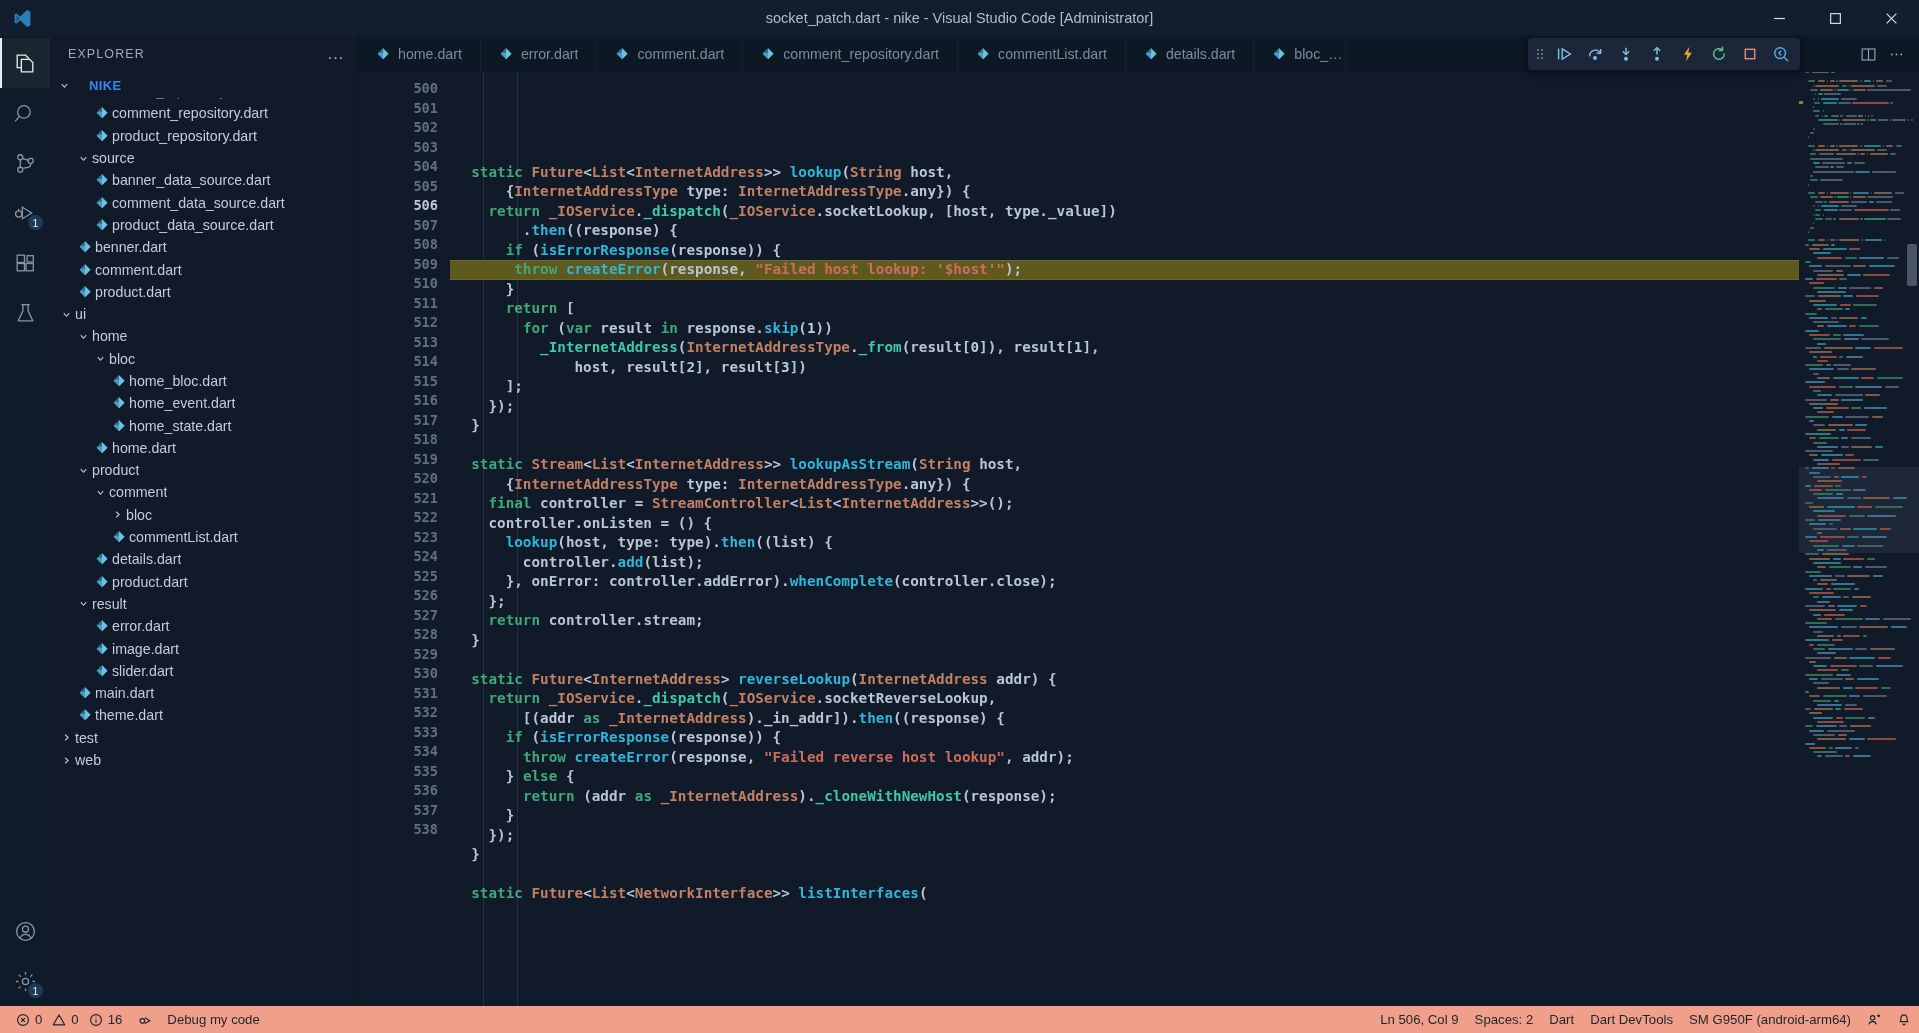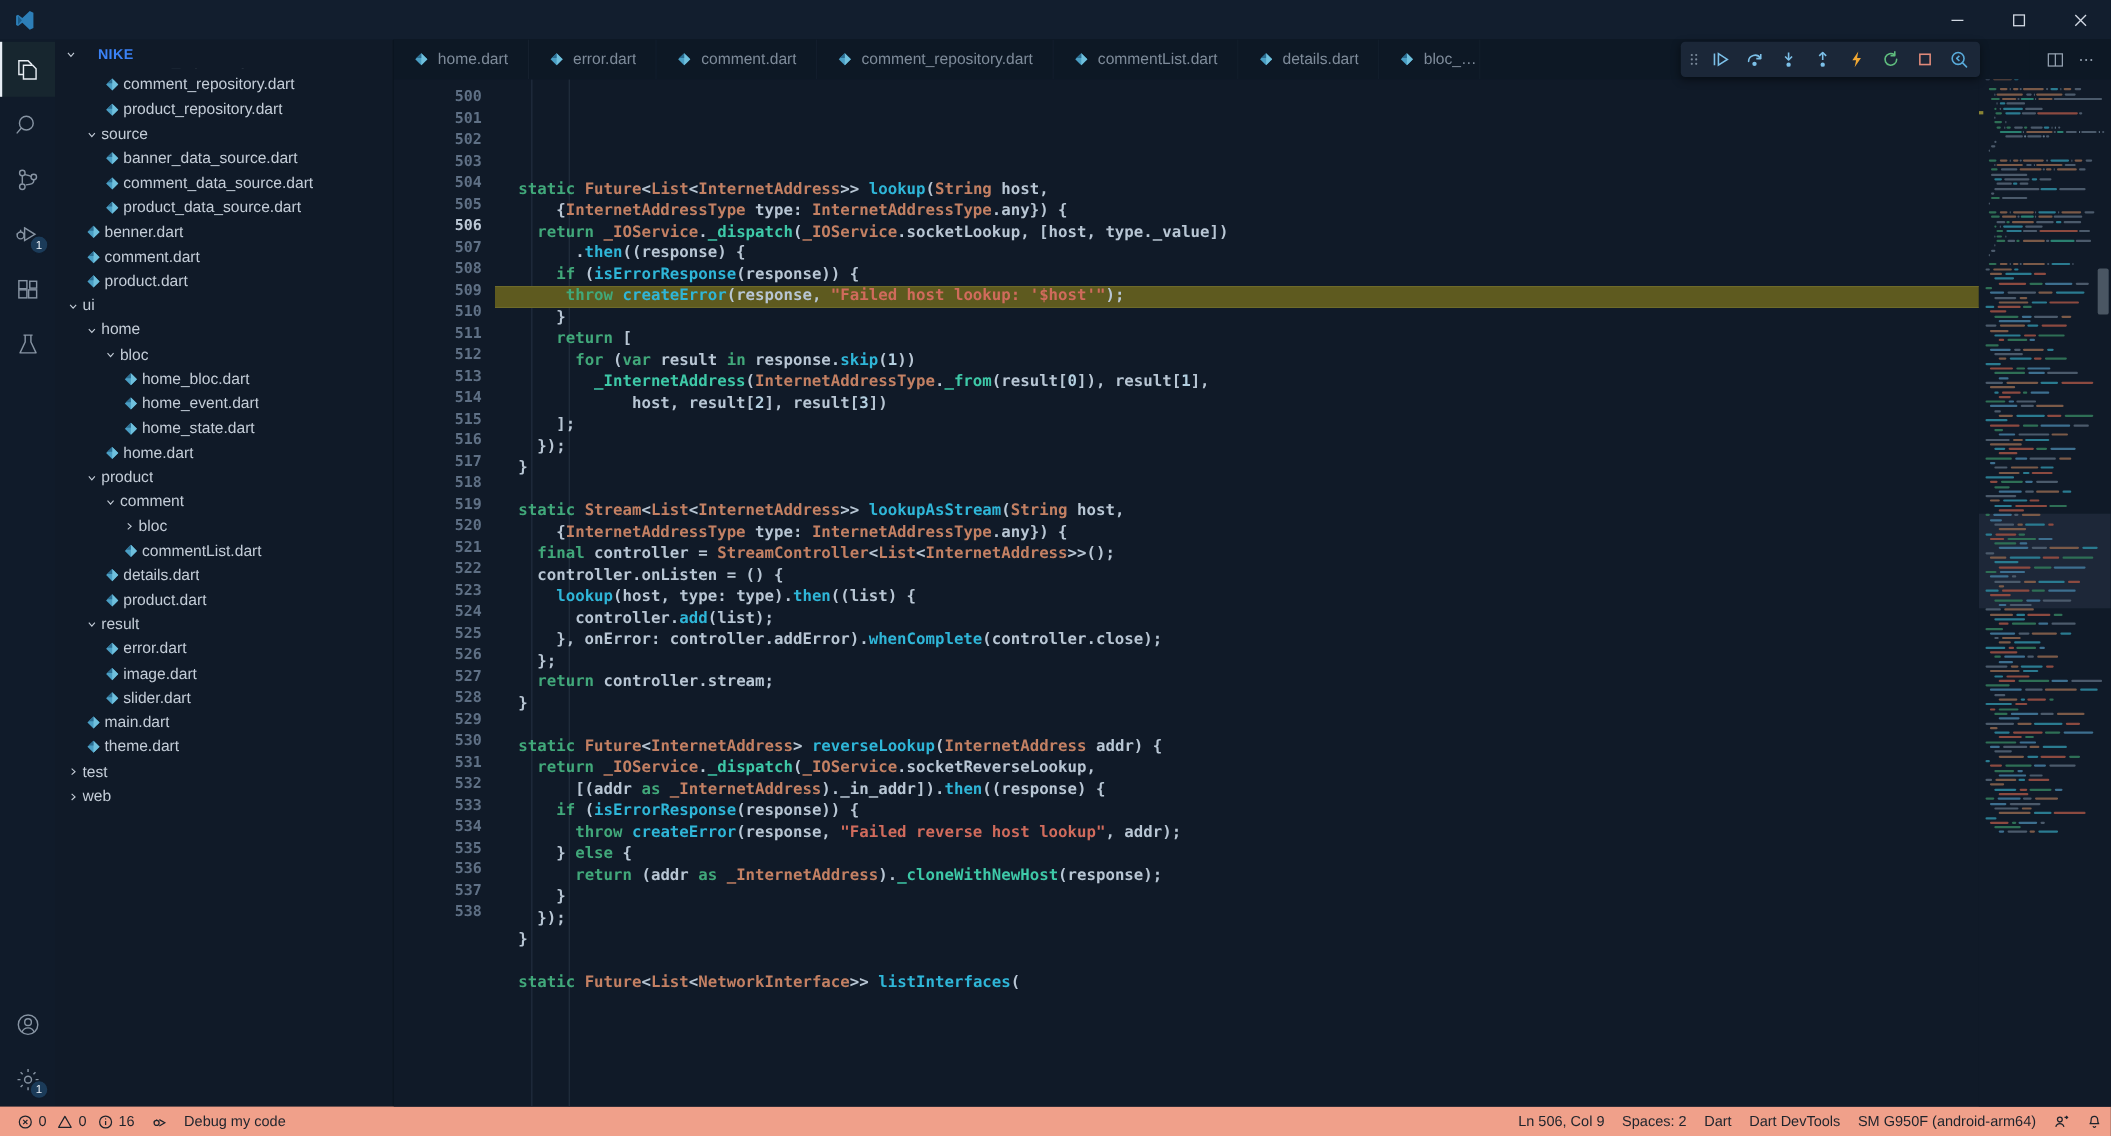--- a/index.html
+++ b/index.html
@@ -163,20 +163,21 @@
 
 <div class="app">
 
   <div class="titlebar">
     <div class="vscode-logo">
       <svg viewBox="0 0 24 24">
           <path d="M17.2 2.3 9.5 9.6 5 6.2 3 7.2v9.6l2 1 4.5-3.4 7.7 7.3 3.8-1.8V4.1z" fill="#2d7fb8"></path>
           <path d="M5 7.5v9l4-4.5z" fill="#1a5c8a"></path>
         </svg>
     </div>
+    <div class="title-center">socket_patch.dart - nike - Visual Studio Code [Administrator]</div>
     <div class="win-controls">
       <div class="win-btn">
         <svg viewBox="0 0 12 12">
             <line x1="1" y1="6" x2="11" y2="6"></line>
           </svg>
       </div>
       <div class="win-btn">
         <svg viewBox="0 0 12 12">
             <rect x="1.5" y="1.5" width="9" height="9"></rect>
           </svg>
@@ -247,20 +248,24 @@
       <div class="act-icon">
         <svg viewBox="0 0 24 24">
             <circle cx="12" cy="12" r="3"></circle>
             <path d="M12 2.8v2.6M12 18.6v2.6M21.2 12h-2.6M5.4 12H2.8M18.5 5.5l-1.8 1.8M7.3 16.7l-1.8 1.8M18.5 18.5l-1.8-1.8M7.3 7.3L5.5 5.5"></path>
           </svg>
         <span class="act-badge">1</span>
       </div>
     </div>
 
     <div class="sidebar">
+      <div class="sb-header">
+        <span>EXPLORER</span>
+        <span class="dots">…</span>
+      </div>
       <div class="tree-section-head">
         <span class="chev">
           <svg viewBox="0 0 16 16">
               <polyline points="4,6 8,10.5 12,6"></polyline>
             </svg>
         </span>
         <span>NIKE</span>
       </div>
       <div class="tree-scroll">
         <div class="tree-inner" id="tree">

